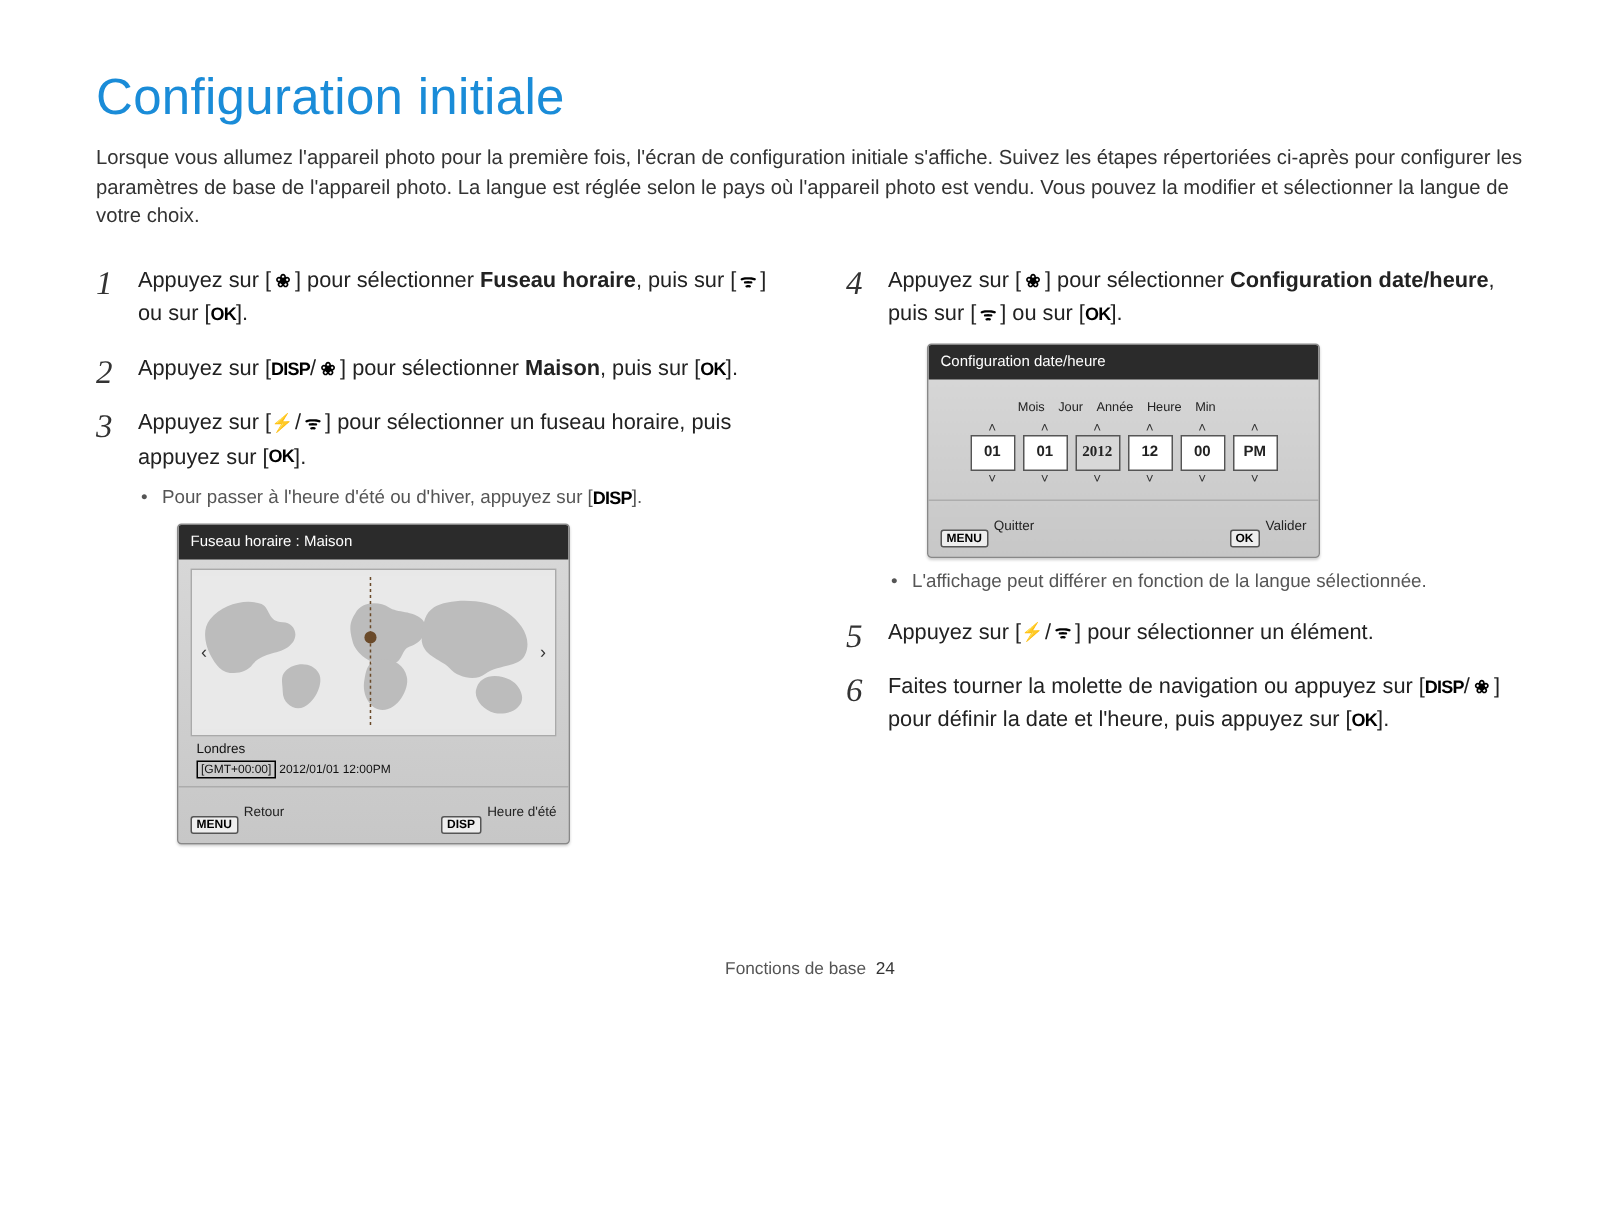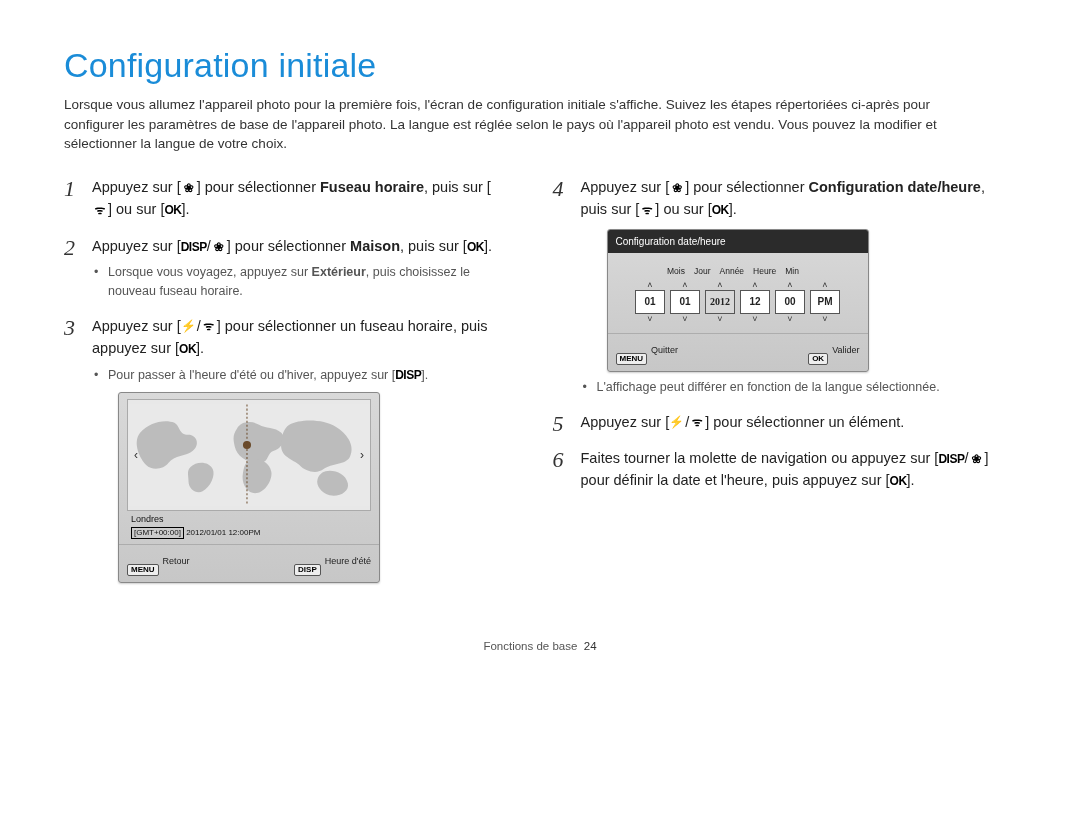--- a/index.html
+++ b/index.html
@@ -1,16 +1,16 @@
 <!DOCTYPE html>
 <html><head>
 <meta charset="utf-8">
 <style>
   html,body{margin:0;padding:0;background:#fff;font-family:Arial,Helvetica,sans-serif;color:#222;}
-  .page{width:1080px;height:680px;position:relative;box-sizing:border-box;padding:46px 87px 0 64px;}
+  .page{width:1080px;height:680px;position:relative;box-sizing:border-box;padding:46px 64px 0 64px;}
   h1{font-size:34px;font-weight:400;color:#1a8cd8;margin:0 0 10px 0;letter-spacing:0.2px;}
   .intro{font-size:13.5px;line-height:1.45;font-weight:300;color:#333;margin-bottom:22px;}
   .cols{display:flex;gap:48px;}
   .col{flex:1;min-width:0;}
   ol.steps{list-style:none;margin:0;padding:0;counter-reset:step;}
   ol.steps>li{position:relative;padding-left:28px;margin-bottom:14px;font-size:14.5px;line-height:1.55;font-weight:300;counter-increment:step;}
   ol.steps>li::before{content:counter(step);position:absolute;left:0;top:-4px;font-size:22px;font-style:italic;font-family:Georgia, "Times New Roman", serif;color:#333;}
   ol.steps li b{font-weight:600;}
   ul.note{list-style:none;margin:6px 0 0 0;padding:0;}
   ul.note>li{position:relative;padding-left:16px;font-size:12.5px;color:#555;line-height:1.5;font-weight:300;}
@@ -50,36 +50,32 @@
 
   <div class="cols">
 
     <div class="col">
       <ol class="steps">
         <li>
           <span>Appuyez sur [</span><span class="icon">❀</span><span>] pour sélectionner </span><b>Fuseau horaire</b><span>, puis sur [</span><span class="icon">ᯤ</span><span>] ou sur [</span><span class="icon txt">OK</span><span>].</span>
         </li>
         <li>
           <span>Appuyez sur [</span><span class="icon txt">DISP</span><span>/</span><span class="icon">❀</span><span>] pour sélectionner </span><b>Maison</b><span>, puis sur [</span><span class="icon txt">OK</span><span>].</span>
-          <ul class="note">
-              <li>
-            <span>Lorsque vous voyagez, appuyez sur </span><b>Extérieur</b><span>, puis choisissez le nouveau fuseau horaire.</span>
-          </li>
-            </ul>
         </li>
         <li>
           <span>Appuyez sur [</span><span class="icon">⚡</span><span>/</span><span class="icon">ᯤ</span><span>] pour sélectionner un fuseau horaire, puis appuyez sur [</span><span class="icon txt">OK</span><span>].</span>
           <ul class="note">
               <li>
             <span>Pour passer à l'heure d'été ou d'hiver, appuyez sur [</span><span class="icon txt">DISP</span><span>].</span>
           </li>
             </ul>
 
           
           <div class="lcd">
+            <div class="bar">Fuseau horaire : Maison</div>
             <div class="body">
               <div class="map">
                 <span class="nav l">‹</span>
                 <svg viewBox="0 0 240 100">
                   <rect x="0" y="0" width="240" height="100" fill="#e9e9e9"></rect>
                   <g fill="#bcbcbc">
                     <path d="M12 28c8-10 24-14 34-10 6 3 4 12 14 12 8 0 12 10 4 16-6 5-18 4-24 12-4 6-16 8-22 2-6-6-14-22-6-32z"></path>
                     <path d="M62 62c6-6 18-6 22 2 3 6-2 18-10 22-6 3-14-2-14-10 0-6-2-10 2-14z"></path>
                     <path d="M108 24c4-8 16-8 22-4 6 4 16 2 22 8 6 6 0 16-8 18-6 2-4 10-12 12-10 2-24-6-26-16-2-8-2-12 2-18z"></path>
                     <path d="M120 56c8-4 20 0 22 10 2 8-6 22-16 22-8 0-14-10-12-20 1-6 2-10 6-12z"></path>

